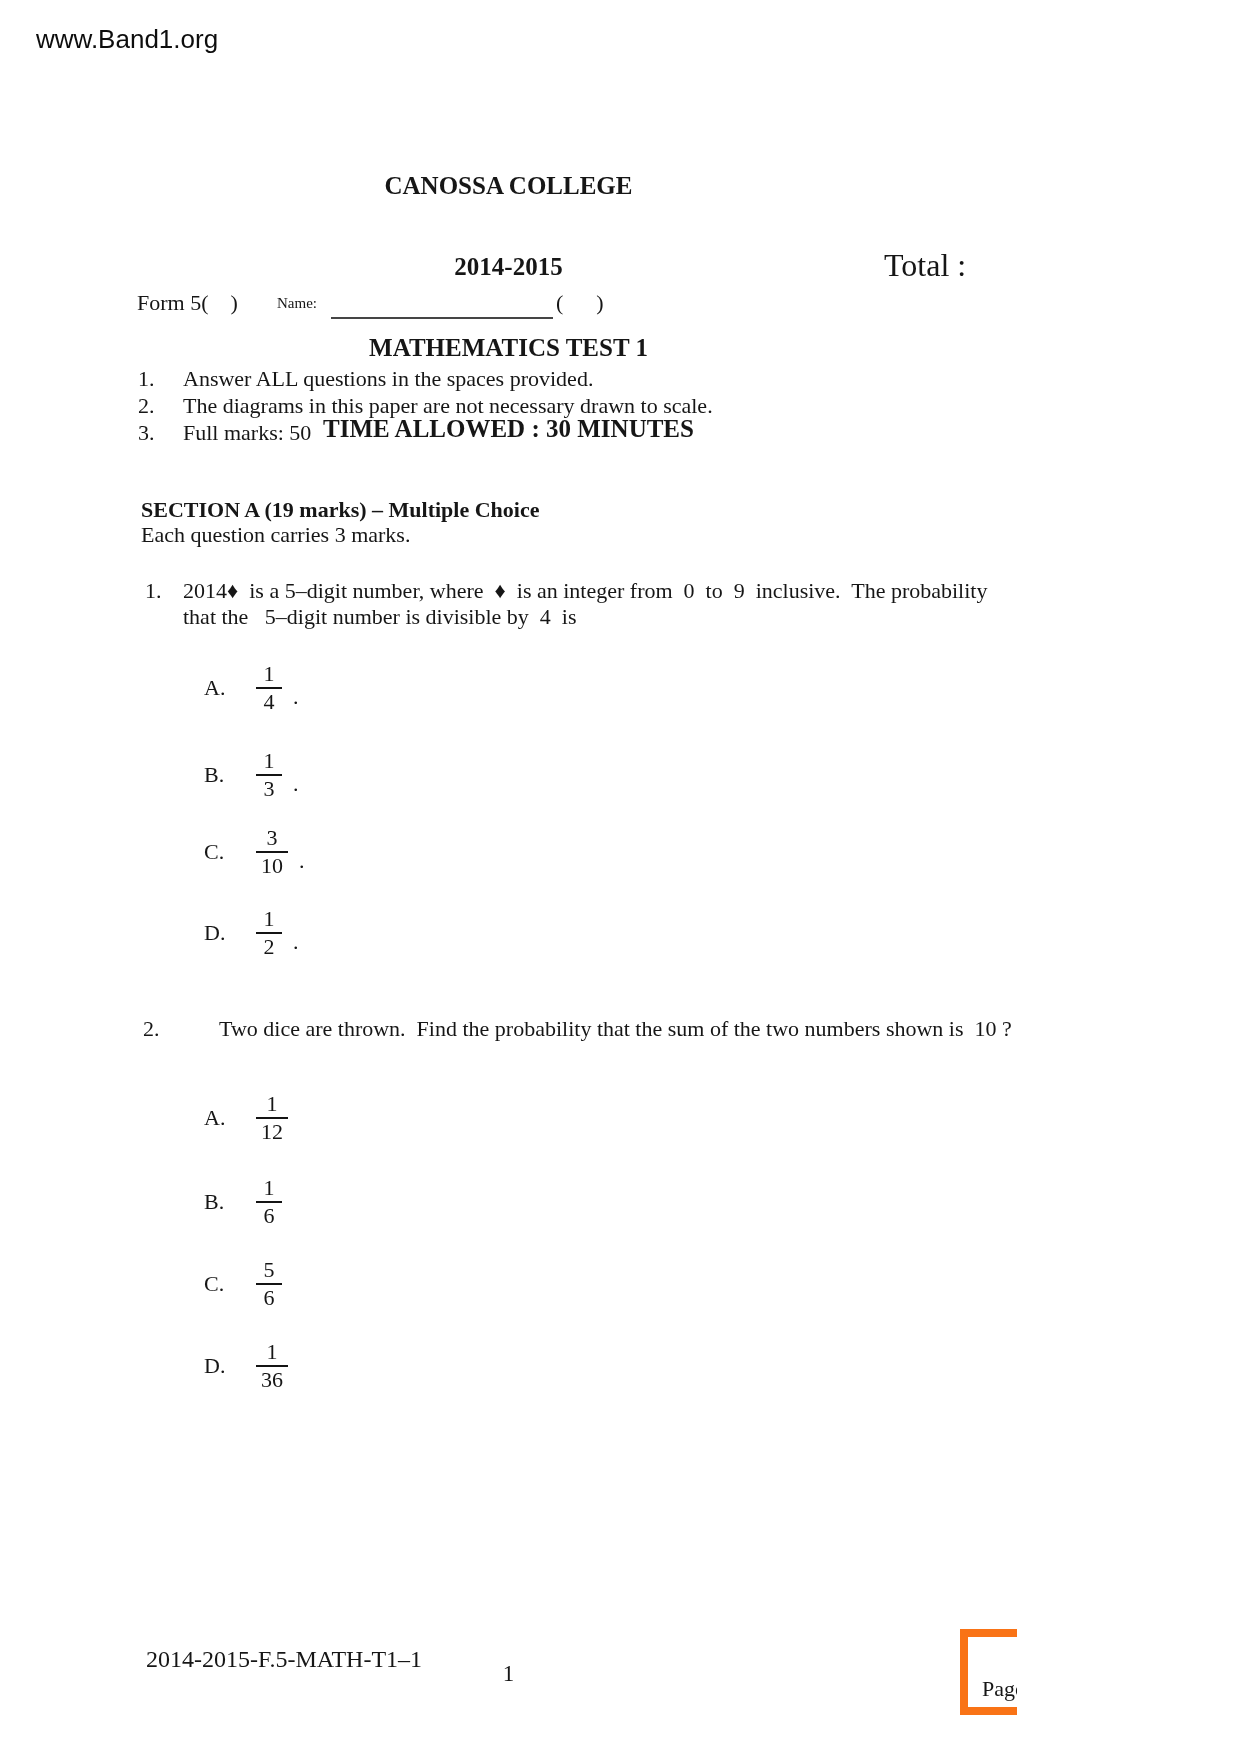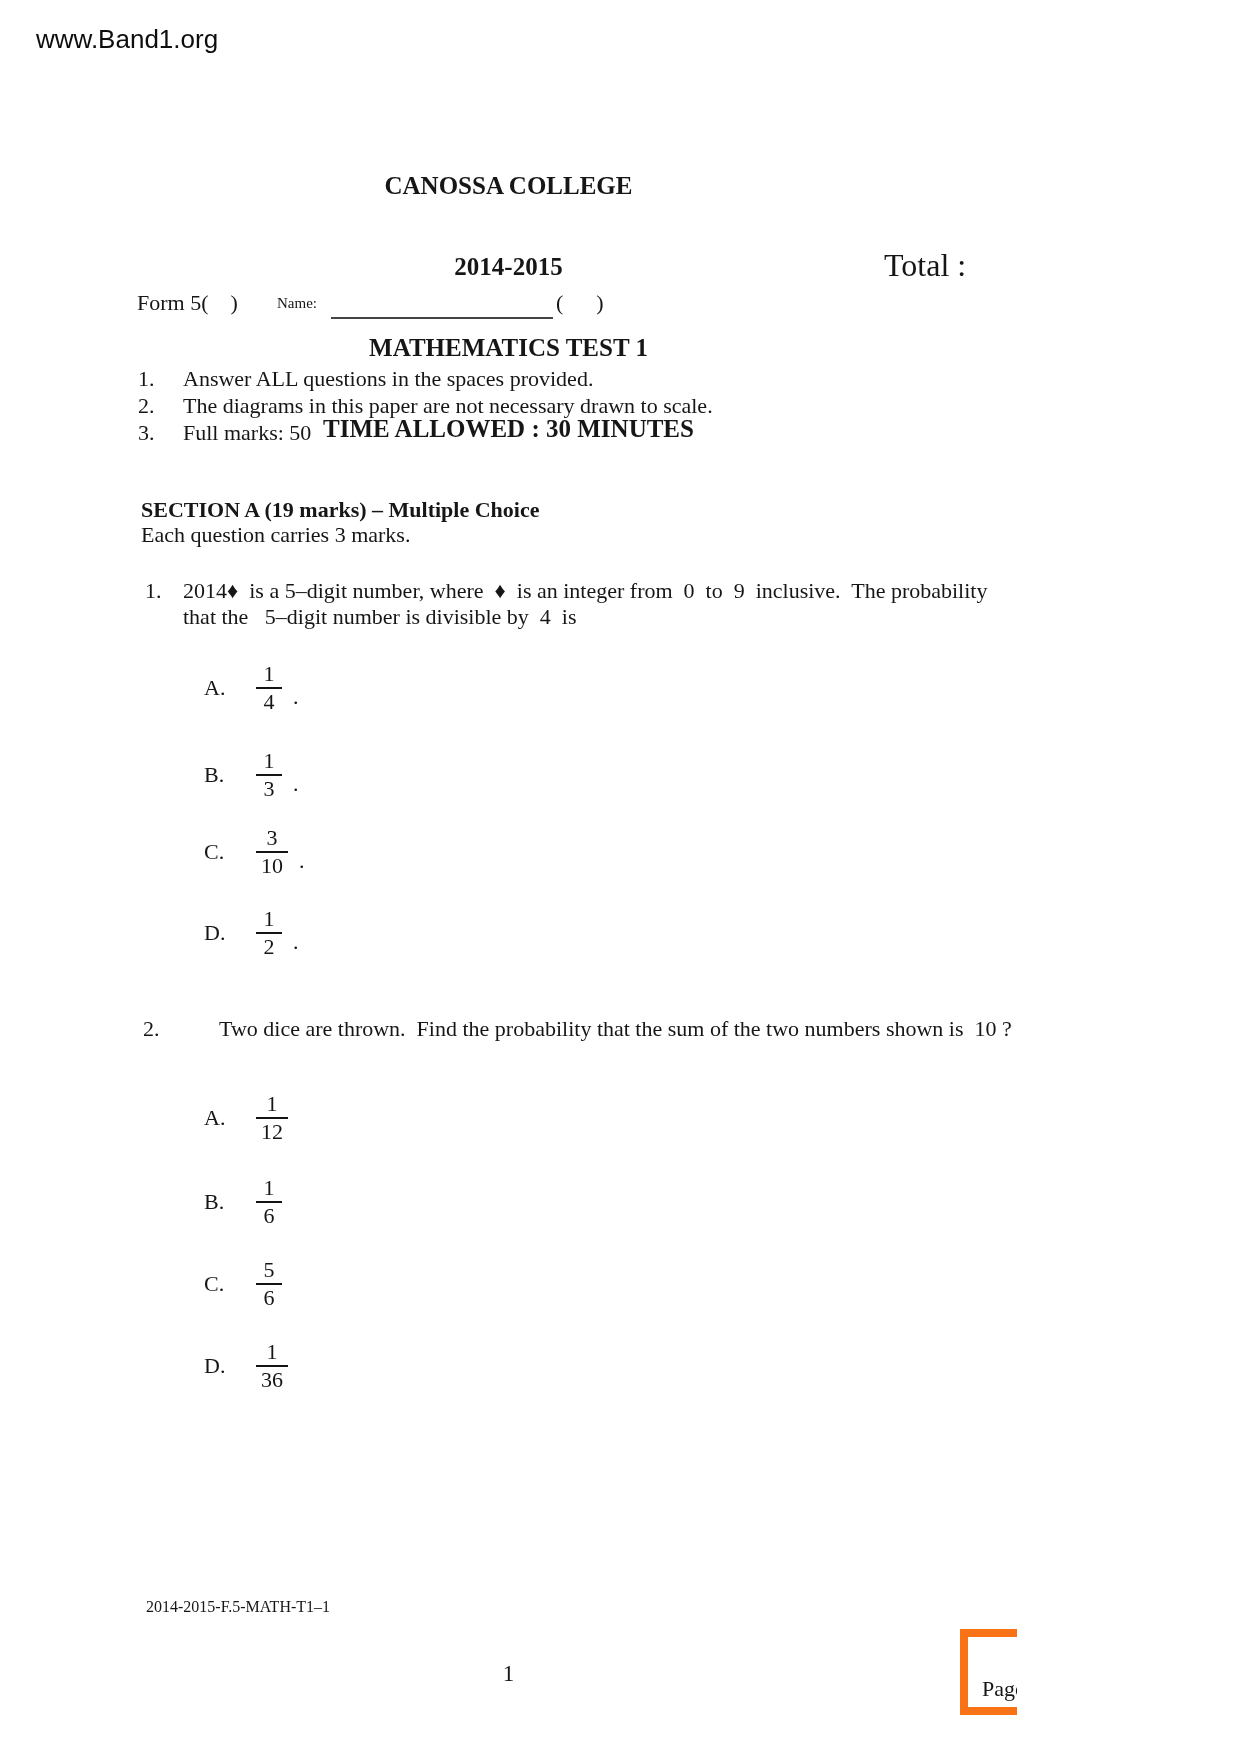--- a/index.html
+++ b/index.html
@@ -51,21 +51,21 @@
     display:flex;align-items:center;
     font-size:22px;
   }
   .opt-label{width:52px;line-height:26px;}
   .frac{display:inline-flex;flex-direction:column;align-items:center;min-width:26px;}
   .frac-num,.frac-den{display:block;line-height:22px;padding:0 5px;text-align:center;}
   .frac-bar{display:block;align-self:stretch;height:0;border-top:2px solid #141414;margin:2px 0;}
   .opt-suffix{margin-left:11px;transform:translateY(9px);line-height:22px;}
   .q1o0{top:663px;} .q1o1{top:750px;} .q1o2{top:827px;} .q1o3{top:908px;}
   .q2o0{top:1093px;} .q2o1{top:1177px;} .q2o2{top:1259px;} .q2o3{top:1341px;}
-  .footer-code{left:146px;top:1594px;font-size:16px;line-height:26px;}
+  .footer-code{left:146px;top:1646px;font-size:24px;line-height:26px;}
   .footer-page{left:0;right:0;top:1660px;text-align:center;font-size:23px;line-height:28px;}
   .page-total-box{
     left:960px;top:1629px;width:137px;height:86px;
     border:8px solid #f97316;box-sizing:border-box;padding-left:40px;
   }
   .page-total-label{
     position:absolute;left:0;right:0;bottom:6px;
     text-align:center;font-size:22px;line-height:24px;white-space:pre-wrap;
   }
 </style>

